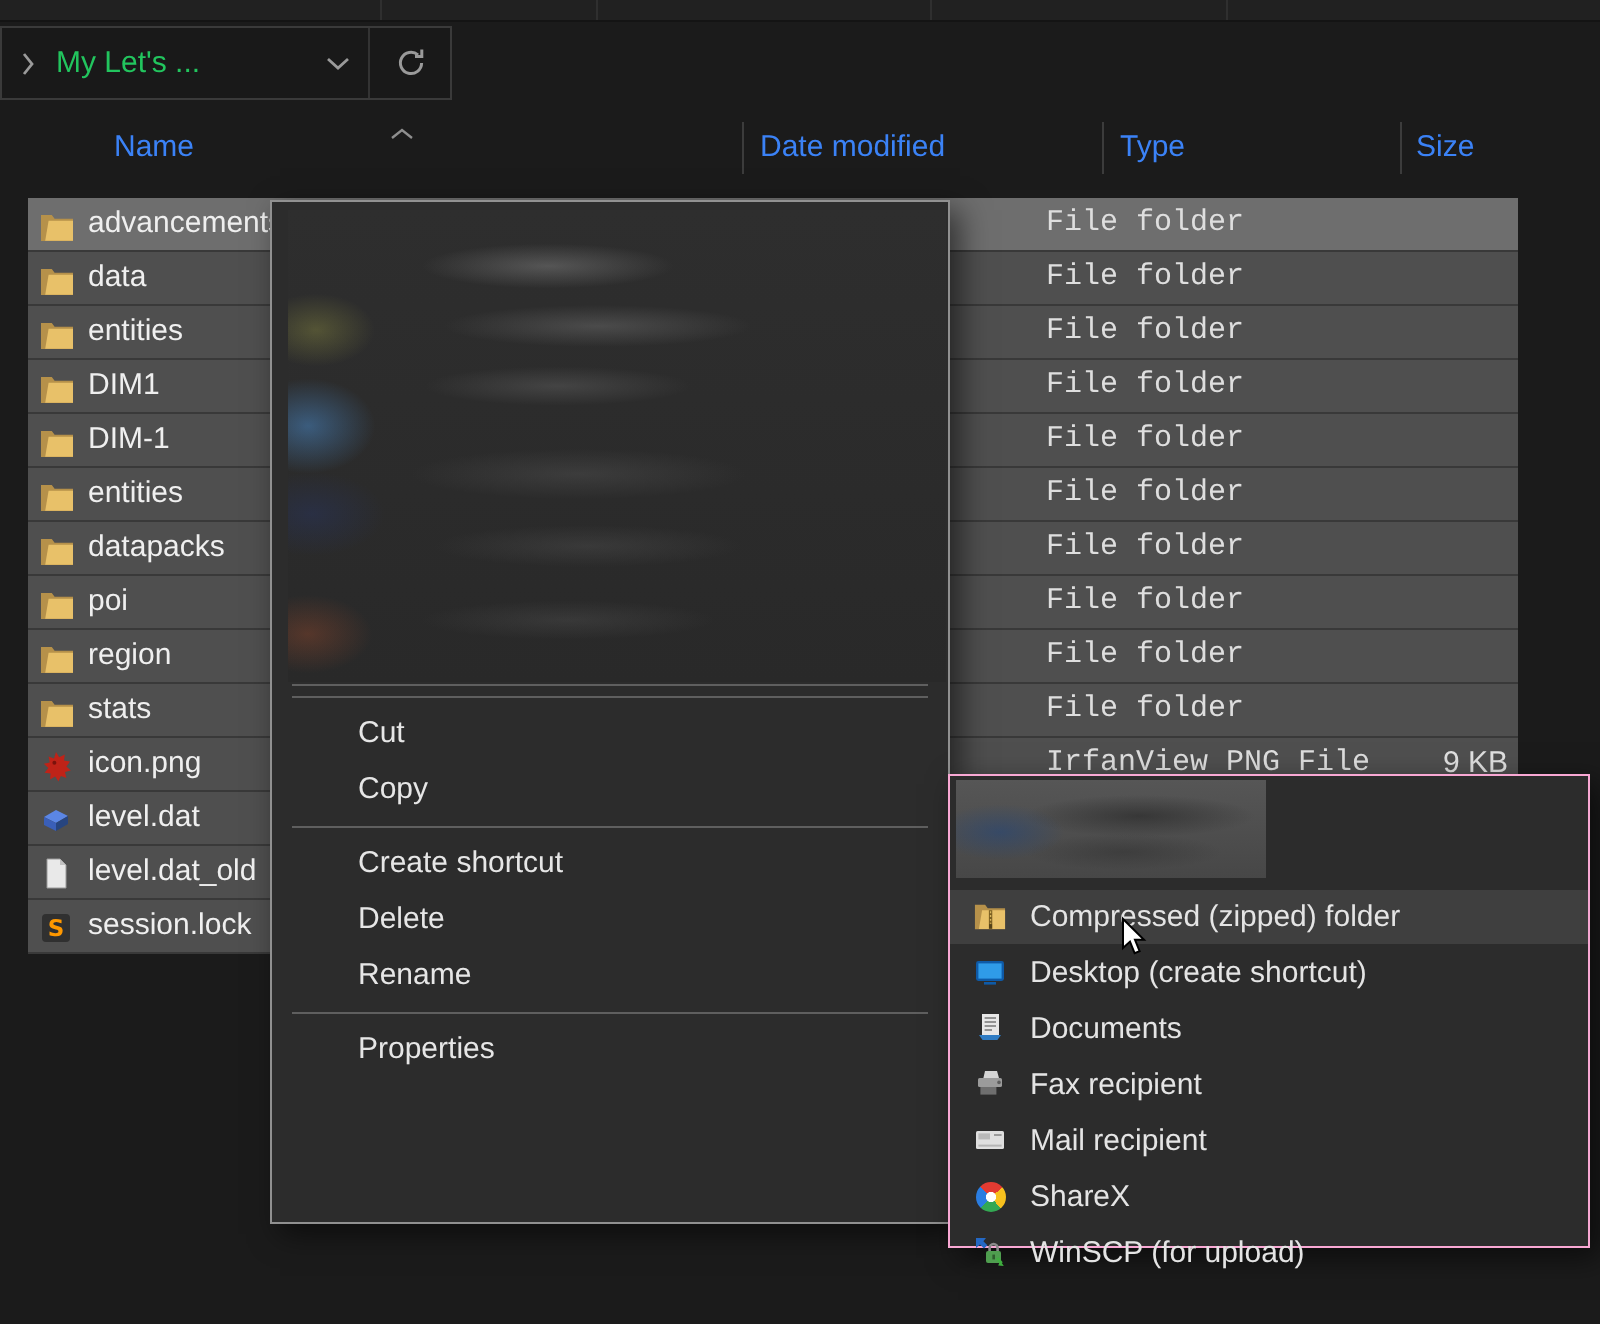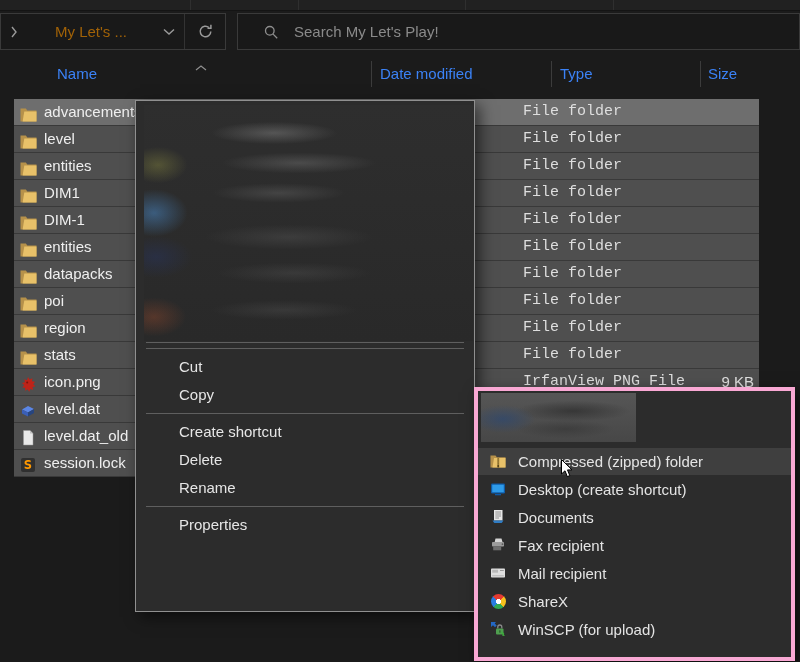--- a/index.html
+++ b/index.html
@@ -7,21 +7,21 @@
           font-family:"Liberation Sans",sans-serif;color:#e8e8e8;}
 
   
   .top-strip{position:absolute;left:0;top:0;width:800px;height:10px;background:#212121;border-bottom:1px solid #141414;}
   .top-strip .tsdiv{position:absolute;top:0;width:1px;height:10px;background:#2f2f2f;}
 
   
   .address-bar{position:absolute;left:0;top:13px;width:226px;height:37px;background:#191919;
                border:1px solid #3a3a3a;box-sizing:border-box;display:flex;align-items:center;}
   .address-bar .crumb-ch{margin-left:9px;display:flex;align-items:center;}
-  .address-bar .path{margin-left:10px;font-size:15px;color:#a16207;flex:1;white-space:nowrap;overflow:hidden;text-align:center;}
+  .address-bar .path{margin-left:10px;font-size:15px;color:#22c55e;flex:1;white-space:nowrap;overflow:hidden;}
   .address-bar .dd{width:30px;display:flex;justify-content:center;align-items:center;height:100%;}
   .address-bar .vsep{width:1px;height:35px;background:#333;}
   .refresh-btn{width:40px;height:100%;display:flex;align-items:center;justify-content:center;}
 
   .search-bar{position:absolute;left:237px;top:13px;width:563px;height:37px;background:#191919;
               border:1px solid #3a3a3a;box-sizing:border-box;display:flex;align-items:center;}
   .search-bar .mag{margin-left:25px;display:flex;align-items:center;}
   .search-bar input{background:transparent;border:none;outline:none;margin-left:13px;flex:1;
                     font-family:"Liberation Sans",sans-serif;font-size:15px;color:#cfcfcf;}
   .search-bar input::placeholder{color:#8a8a8a;opacity:1;}
@@ -63,22 +63,22 @@
   .cm-sep{height:1px;background:#5f5f5f;margin:0 10px;}
   .cm-sep.s0{margin-top:1px;}
   .cm-sep.s1{margin-top:5px;}
   .cm-sep.s2{margin-top:4px;}
   .cm-item{height:28px;line-height:28px;padding-left:43px;position:relative;}
   .cm-sendto{height:31px;line-height:31px;background:#454545;}
   .cm-sendto .sub-arrow{position:absolute;right:13px;top:9px;}
   .cm-item.after-sep{margin-top:4px;}
 
   
-  .submenu{position:absolute;left:474px;top:387px;width:321px;height:274px;background:#2c2c2c;
-           border:4px solid #f9a8d4;box-sizing:border-box;z-index:6;box-shadow:5px 5px 14px rgba(0,0,0,.55);
+  .submenu{position:absolute;left:474px;top:387px;width:321px;height:237px;background:#2c2c2c;
+           border:1px solid #f9a8d4;box-sizing:border-box;z-index:6;box-shadow:5px 5px 14px rgba(0,0,0,.55);
            font-size:15px;color:#e4e4e4;}
   .sm-blur{margin:2px 0 0 3px;width:155px;height:49px;background:
       radial-gradient(46px 20px at 22px 26px, rgba(36,70,122,.55), transparent 70%),
       radial-gradient(82px 15px at 92px 18px, rgba(38,38,38,.6), transparent 70%),
       radial-gradient(70px 13px at 84px 36px, rgba(48,48,48,.5), transparent 70%),
       linear-gradient(#565656,#474747);}
   .sm-item{height:27px;line-height:27px;margin-bottom:1px;padding-left:40px;position:relative;white-space:nowrap;}
   .sm-item.first{margin-top:6px;}
   .sm-item.highlighted{background:#3f3f3f;}
   .sm-item .icn{position:absolute;left:12px;top:5px;width:16px;height:16px;display:flex;align-items:center;justify-content:center;}
@@ -114,29 +114,20 @@
     </span>
     <span class="vsep"></span>
     <span class="refresh-btn">
       <svg width="17" height="17" viewBox="0 0 17 17">
           <path d="M13.8 8.5a5.3 5.3 0 1 1-1.8-4" fill="none" stroke="#9a9a9a" stroke-width="1.5"></path>
           <path d="M13.9 1.8 v3.4 h-3.4" fill="none" stroke="#9a9a9a" stroke-width="1.5"></path>
         </svg>
     </span>
   </div>
 
-  <div class="search-bar">
-    <span class="mag">
-      <svg width="16" height="16" viewBox="0 0 16 16">
-          <circle cx="6.8" cy="6.8" r="4.3" fill="none" stroke="#8f8f8f" stroke-width="1.3"></circle>
-          <line x1="10.1" y1="10.1" x2="14.2" y2="14.2" stroke="#8f8f8f" stroke-width="1.3"></line>
-        </svg>
-    </span>
-    <input type="text" placeholder="Search My Let's Play!" style="">
-  </div>
 
   <div class="col-headers">
     <span class="sort-caret">
       <svg width="12" height="6" viewBox="0 0 12 6">
           <path d="M1 5 L6 1 L11 5" fill="none" stroke="#8f8f8f" stroke-width="1.2"></path>
         </svg>
     </span>
     <span class="hdr hdr-name">Name</span>
     <span class="hdr hdr-date">Date modified</span>
     <span class="hdr hdr-type">Type</span>
@@ -156,21 +147,21 @@
           </svg></span>
       <span class="cell-name">advancements</span>
       <span class="cell-type">File folder</span>
       <span class="cell-size"></span>
     </div>
     <div class="row">
       <span class="ficon"><svg width="17" height="14" viewBox="0 0 17 14">
             <path d="M.5.5 h5.4 l1.4 1.9 h9.2 v11.1 h-16z" fill="#b6914a"></path>
             <path d="M4.3 3.4 h12.2 v10 H2.6z" fill="#e8c169"></path>
           </svg></span>
-      <span class="cell-name">level</span>
+      <span class="cell-name">data</span>
       <span class="cell-type">File folder</span>
       <span class="cell-size"></span>
     </div>
     <div class="row">
       <span class="ficon"><svg width="17" height="14" viewBox="0 0 17 14">
             <path d="M.5.5 h5.4 l1.4 1.9 h9.2 v11.1 h-16z" fill="#b6914a"></path>
             <path d="M4.3 3.4 h12.2 v10 H2.6z" fill="#e8c169"></path>
           </svg></span>
       <span class="cell-name">entities</span>
       <span class="cell-type">File folder</span>

